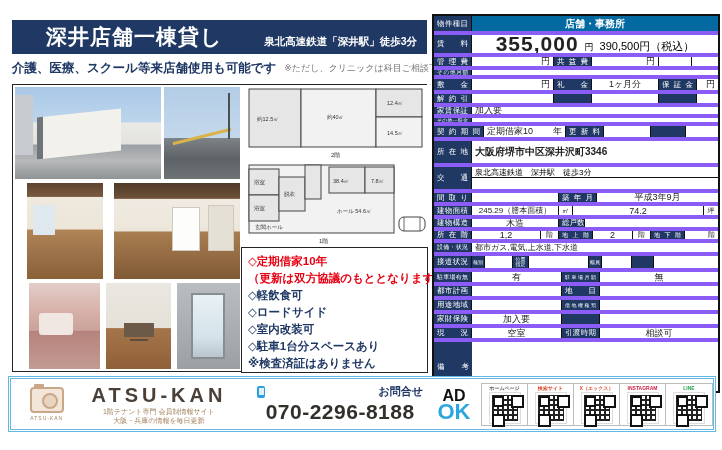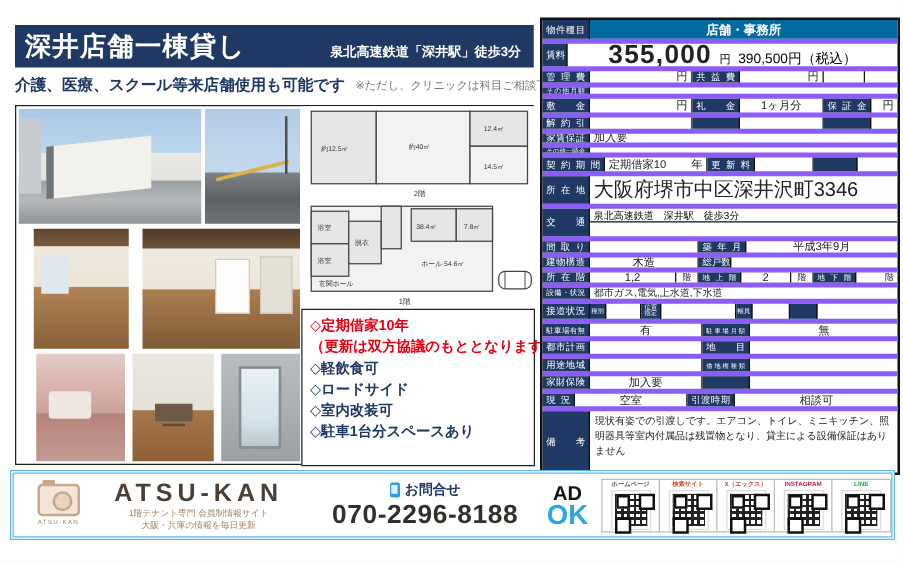--- a/index.html
+++ b/index.html
@@ -1,21 +1,21 @@
 <!DOCTYPE html>
 <html><head>
 <meta charset="utf-8">
 <style>
   * { margin:0; padding:0; box-sizing:border-box; }
   html,body { width:722px; height:450px; background:#f5f5f5; font-family:"Liberation Sans","DejaVu Sans",sans-serif; }
   .page { position:relative; width:722px; height:450px; background:#ffffff; overflow:hidden; }
 
   
   .hdr-bar { position:absolute; left:12px; top:20px; width:415px; height:34px; background:#1f3864; color:#fff; display:flex; align-items:center; justify-content:space-between; padding:0 10px 0 8px; }
-  .hdr-title { font-size:21px; font-weight:bold; letter-spacing:1px; white-space:nowrap; }
+  .hdr-title { font-size:21px; font-weight:bold; letter-spacing:1px; white-space:nowrap;margin-left:26px; }
   .hdr-station { font-size:10.5px; font-weight:bold; margin-top:10px; white-space:nowrap; }
   .sub-row { position:absolute; left:12px; top:58px; width:415px; height:20px; display:flex; align-items:center; gap:8px; }
   .sub-main { font-size:12.5px; font-weight:bold; color:#1f3864; white-space:nowrap; }
   .sub-note { font-size:9px; color:#777; white-space:nowrap; }
 
   
   .media-box { position:absolute; left:12px; top:84px; width:415px; height:288px; border:1px solid #222; background:#fff; }
   .photo { position:absolute; overflow:hidden; }
   .ph1 { left:2px; top:2px; width:146px; height:92px;
          background:linear-gradient(180deg,#a9c8e6 0%,#bdd5ec 38%,#e9e9e5 39%,#e3e2de 62%,#9aa0a4 63%,#b7b9ba 80%,#8f9496 100%); }
@@ -62,38 +62,38 @@
   .lbl span { display:block; width:100%; text-align:justify; text-align-last:justify; white-space:nowrap; }
   .lbl-tiny { background:#1f3864; color:#fff; font-size:5px; line-height:5px; padding:0 1px; text-align:center; }
   .navyblk { background:#1f3864; }
   .val { font-size:9px; color:#222; padding:0 3px; }
   .c { justify-content:center; text-align:center; }
   .r { justify-content:flex-end; }
   .big-rent { font-size:21px; font-weight:bold; color:#222; letter-spacing:1px; }
   .rent-unit { font-size:9px; margin:6px 6px 0 6px; }
   .rent-tax { font-size:11px; margin-top:4px; }
   .prop-type { background:#0369a1; color:#fff; font-size:10px; font-weight:bold; justify-content:center; }
-  .addr { font-size:16px; }
+  .addr { font-size:10px;font-weight:bold; }
   .access-cell { flex-direction:column; align-items:stretch; padding:0; }
   .access-top { height:50%; border-bottom:1px solid #111; font-size:8px; display:flex; align-items:center; padding:0 3px; }
   .access-bot { height:50%; }
   .biko-txt { font-size:8px; line-height:12px; padding:2px 4px; align-items:flex-start; }
 
   
   .footer { position:absolute; left:8px; top:376px; width:708px; height:56px; border:3px double #63b8e6; background:#fff; display:flex; align-items:center; }
   .logo-box { margin-left:14px; width:46px; text-align:center; }
   .cam { position:relative; width:34px; height:26px; margin:0 auto; border:2px solid #c9a789; border-radius:4px; background:#f3e6d8; }
   .cam:before { content:""; position:absolute; left:10px; top:4px; width:12px; height:12px; border:2px solid #c9a789; border-radius:50%; background:#e8d4bf; }
   .cam:after { content:""; position:absolute; left:2px; top:-5px; width:10px; height:4px; background:#c9a789; border-radius:1px; }
   .logo-cap { font-size:5px; color:#a3825f; letter-spacing:1px; margin-top:2px; }
   .brand-box { margin-left:10px; width:170px; text-align:center; }
   .brand { font-size:20px; font-weight:bold; letter-spacing:4px; color:#4a4038; }
   .brand-sub { font-size:7px; color:#a3825f; line-height:9px; white-space:nowrap; }
   .contact-box { margin-left:18px; width:175px; text-align:center; }
-  .contact-lbl { font-size:11px; font-weight:bold; color:#1f3864; display:flex; align-items:center; justify-content:center; gap:4px; }
+  .contact-lbl { font-size:11px; font-weight:bold; color:#1f3864; display:flex; align-items:center; justify-content:space-between; gap:4px; }
   .phone-icon { display:inline-block; width:8px; height:12px; background:#2b9fe0; border-radius:2px; position:relative; }
   .phone-icon:before { content:""; position:absolute; left:1.5px; top:2px; width:5px; height:7px; background:#dff0fa; }
   .phone-num { font-size:21px; font-weight:bold; color:#332f2b; letter-spacing:0.5px; margin-top:1px; white-space:nowrap; }
   .adok { margin-left:14px; width:36px; text-align:center; line-height:16px; }
   .ad { font-size:16px; font-weight:bold; color:#111; }
   .ok { font-size:22px; font-weight:bold; color:#2ba7e0; }
   .qr-row { display:flex; margin-left:10px; border:1px solid #bbb; }
   .qr-cell { width:46px; border-right:1px solid #bbb; padding:1px 2px 2px 2px; text-align:center; }
   .qr-cell:last-child { border-right:none; }
   .qr-lbl { font-size:5px; font-weight:bold; white-space:nowrap; line-height:7px; }
@@ -164,34 +164,35 @@
       </svg>
     </div>
 
     <div class="features">
       <div class="feat-line" style="color:#e60012">◇定期借家10年</div>
       <div class="feat-line" style="color:#e60012">（更新は双方協議のもととなります）</div>
       <div class="feat-line" style="color:#1f3864">◇軽飲食可</div>
       <div class="feat-line" style="color:#1f3864">◇ロードサイド</div>
       <div class="feat-line" style="color:#1f3864">◇室内改装可</div>
       <div class="feat-line" style="color:#1f3864">◇駐車1台分スペースあり</div>
+      <div class="feat-line" style="color:#1f3864">※検査済証はありません</div>
     </div>
   </div>
 
   <div class="tbl">
 
     <div class="tr" style="height:19px">
       <div class="td lbl" style="width:38px">
           <span>物件種目</span>
         </div>
       <div class="td prop-type" style="flex:1">店舗・事務所</div>
     </div>
 
     <div class="tr" style="height:22px">
-      <div class="td lbl" style="width:20px">
+      <div class="td lbl" style="width:38px">
           <span>賃料</span>
         </div>
       <div class="td c" style="flex:1">
         <span class="big-rent">355,000</span>
         <span class="rent-unit">円</span>
         <span class="rent-tax">390,500円（税込）</span>
       </div>
     </div>
 
     <div class="tr" style="height:13px">
@@ -299,20 +300,29 @@
       <div class="td lbl" style="width:38px">
           <span>間取り</span>
         </div>
       <div class="td" style="width:87px"></div>
       <div class="td lbl" style="width:38px">
           <span>築年月</span>
         </div>
       <div class="td val c" style="flex:1">平成3年9月</div>
     </div>
 
+    <div class="tr" style="height:13px">
+      <div class="td lbl" style="width:38px">
+          <span>建物面積</span>
+        </div>
+      <div class="td val c" style="width:87px;font-size:8px">245.29（謄本面積）</div>
+      <div class="td val c" style="width:14px;font-size:7px;padding:0">㎡</div>
+      <div class="td val c" style="flex:1">74.2</div>
+      <div class="td val c" style="width:14px;font-size:7px;padding:0">坪</div>
+    </div>
 
     <div class="tr" style="height:12px">
       <div class="td lbl" style="width:38px">
           <span>建物構造</span>
         </div>
       <div class="td val c" style="width:87px">木造</div>
       <div class="td lbl" style="width:26px">
           <span>総戸数</span>
         </div>
       <div class="td" style="flex:1"></div>
@@ -394,35 +404,34 @@
     <div class="tr" style="height:14px">
       <div class="td lbl" style="width:38px">
           <span>家財保険</span>
         </div>
       <div class="td val c" style="width:90px">加入要</div>
       <div class="td navyblk" style="width:38px"></div>
       <div class="td" style="flex:1"></div>
     </div>
 
     <div class="tr" style="height:14px">
-      <div class="td lbl" style="width:26px">
+      <div class="td lbl" style="width:38px">
           <span>現況</span>
         </div>
       <div class="td val c" style="width:90px">空室</div>
       <div class="td lbl" style="width:38px">
           <span>引渡時期</span>
         </div>
       <div class="td val c" style="flex:1">相談可</div>
     </div>
 
     <div class="tr" style="height:49px">
       <div class="td lbl" style="width:38px">
           <span>備考</span>
         </div>
-      <div class="td val biko-txt" style="flex:1">現状有姿での引渡しです。エアコン、トイレ、ミニキッチン、照明器具等室内付属品は残置物となり、貸主による設備保証はありません</div>
     </div>
 
   </div>
 
   <div class="footer">
     <div class="logo-box">
       <div class="cam"></div>
       <div class="logo-cap">ATSU-KAN</div>
     </div>
     <div class="brand-box">

